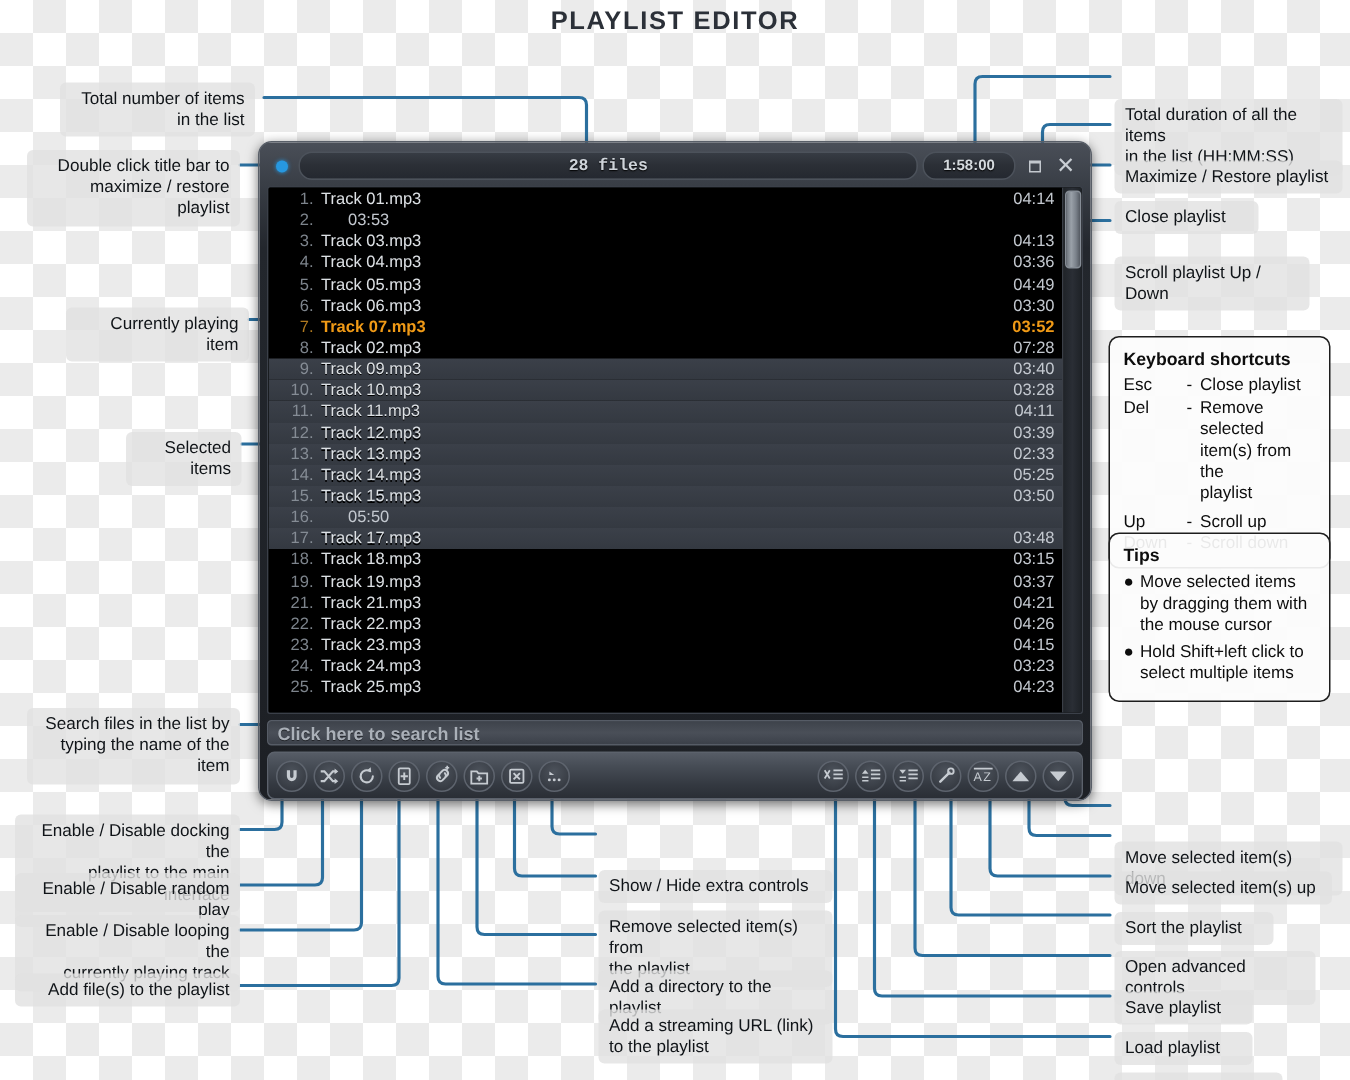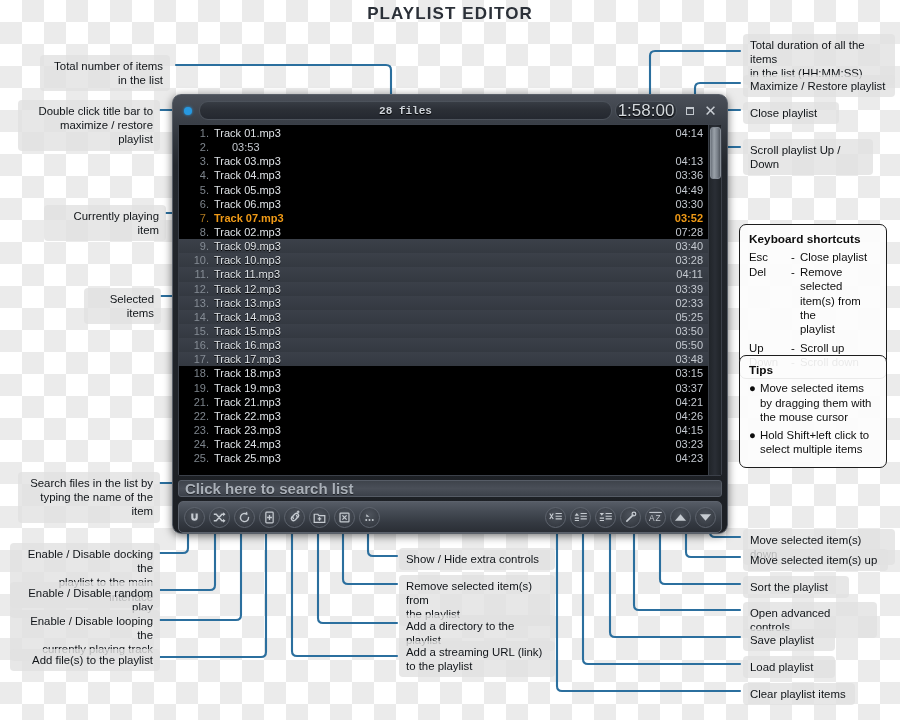--- a/index.html
+++ b/index.html
@@ -34,21 +34,21 @@
     position: absolute;
     background: rgba(225,225,225,0.80);
     color: #101418;
     font-size: 11.4px;
     line-height: 14.2px;
     padding: 4px 7px;
     border-radius: 4px;
     white-space: pre-line;
   }
   .callout.right { text-align: right; }
-  .callout.left  { text-align: left; }
+  .callout.left  { text-align: left; margin-top: 32px; }
 
   
   .infobox {
     position: absolute;
     background: rgba(252,252,252,0.92);
     border: 1.3px solid #1d1d1d;
     border-radius: 7px;
     padding: 7px 9px 8px 9px;
     font-size: 11.4px;
     line-height: 14.4px;
@@ -110,22 +110,22 @@
     display: flex; align-items: center; justify-content: center;
     text-shadow: 0 1px 1px #000;
     font-family: Liberation Mono, monospace;
   }
   #tb-duration {
     width: 62px; height: 19px;
     border-radius: 9px;
     background: linear-gradient(180deg,#373c44 0%,#2b2f36 48%,#242830 100%);
     border: 1px solid #4c525b;
     color: #d5dade;
-    font-size: 17px;
-    font-weight: normal;
+    font-size: 10px;
+    font-weight: bold;
     display: flex; align-items: center; justify-content: center;
     text-shadow: 0 1px 1px #000;
   }
   .tb-btn {
     width: 17px; height: 18px;
     margin-left: 4px;
     display: flex; align-items: center; justify-content: center;
     color: #c9ced4;
     font-size: 12px;
     cursor: pointer;
@@ -199,21 +199,21 @@
   
   #searchbar {
     margin-top: 4px;
     height: 17px;
     border-radius: 3px;
     background: linear-gradient(180deg,#3e434b 0%,#4a4f58 50%,#3c414a 100%);
     border: 1px solid #565c66;
     display: flex; align-items: center;
     padding: 0 6px;
     color: #aab0b8;
-    font-size: 15px;
+    font-size: 12px;
     font-weight: bold;
     text-shadow: 0 1px 0 #22252a;
   }
 
   
   #toolbar {
     margin-top: 4px;
     height: 32px;
     border-radius: 5px;
     background: linear-gradient(180deg,#565c66 0%,#464c55 30%,#343941 70%,#2a2e35 100%);
@@ -475,21 +475,20 @@
           <span class="t-name">Track 14.mp3</span>
           <span class="t-time">05:25</span>
         </div>
         <div class="track selected">
           <span class="t-num">15.</span>
           <span class="t-name">Track 15.mp3</span>
           <span class="t-time">03:50</span>
         </div>
         <div class="track selected">
           <span class="t-num">16.</span>
-          <span class="t-name">Track 16.mp3</span>
           <span class="t-time">05:50</span>
         </div>
         <div class="track selected">
           <span class="t-num">17.</span>
           <span class="t-name">Track 17.mp3</span>
           <span class="t-time">03:48</span>
         </div>
         <div class="track">
           <span class="t-num">18.</span>
           <span class="t-name">Track 18.mp3</span>

